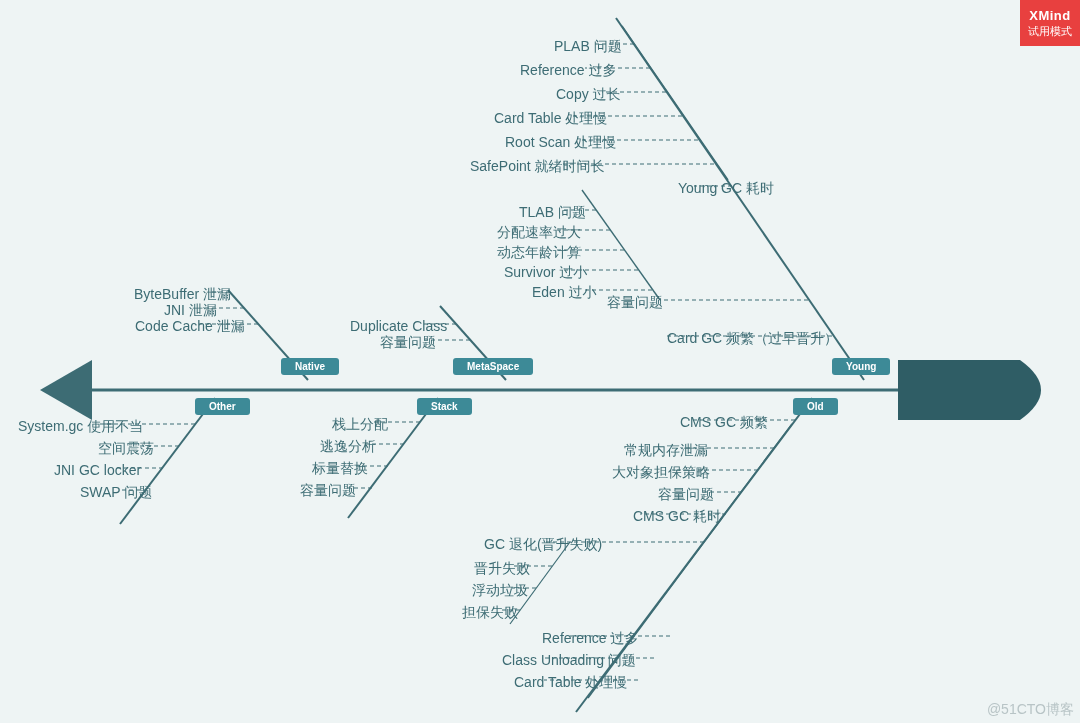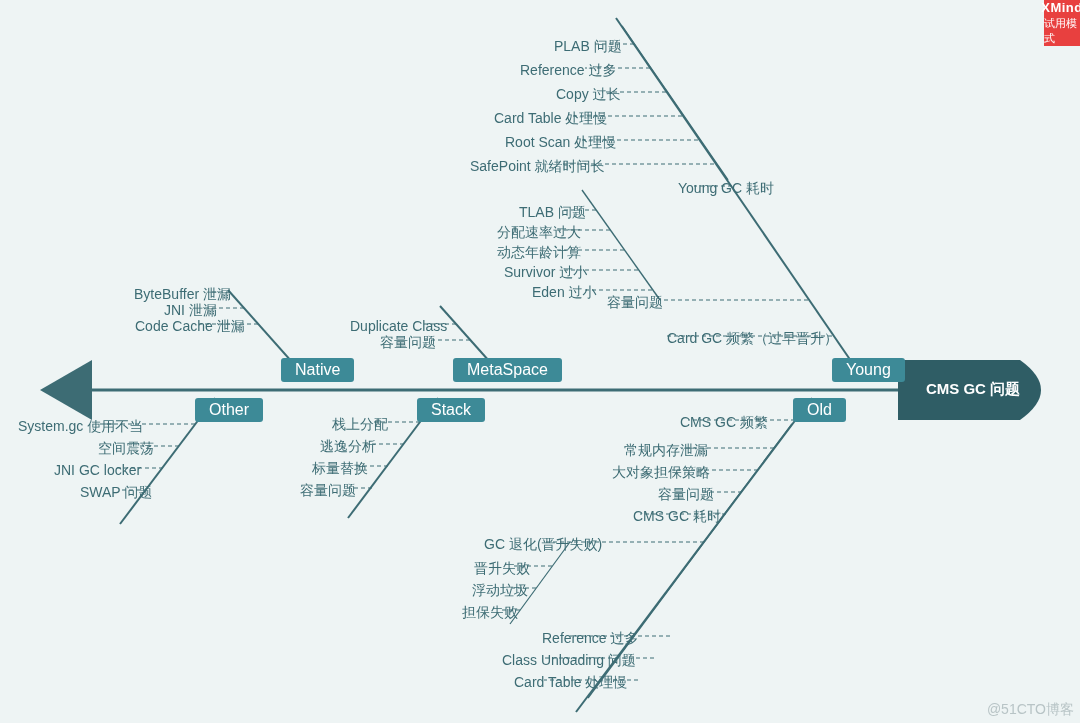--- a/index.html
+++ b/index.html
@@ -1,22 +1,22 @@
 <!DOCTYPE html>
 <html><head>
 <meta charset="utf-8">
 <style>
 html,body{margin:0;padding:0;width:1080px;height:723px;background:#eef4f4;font-family:"Helvetica Neue",Arial,"PingFang SC","Microsoft YaHei",sans-serif;overflow:hidden}
 .canvas{position:relative;width:1080px;height:723px}
 svg{position:absolute;top:0;left:0}
 .lbl{position:absolute;font-size:14px;color:#3d6c74;white-space:nowrap}
-.cat{position:absolute;background:#3d8a97;color:#fff;font-size:16px;font-weight:400;padding:3px 14px;border-radius:3px;white-space:nowrap}
+.cat{position:absolute;background:#3d8a97;color:#fff;font-size:10px;font-weight:700;padding:3px 14px;border-radius:3px;white-space:nowrap}
 .head-box{position:absolute;left:898px;top:366px;width:150px;height:46px;display:flex;align-items:center;justify-content:center}
 .head-txt{color:#fff;font-size:15px;font-weight:700;white-space:nowrap}
-.badge{position:absolute;right:0;top:0;width:36px;height:46px;background:#e8403f;color:#fff;display:flex;flex-direction:column;align-items:center;justify-content:center}
+.badge{position:absolute;right:0;top:0;width:60px;height:46px;background:#e8403f;color:#fff;display:flex;flex-direction:column;align-items:center;justify-content:center}
 .badge .b1{font-size:13px;font-weight:700;letter-spacing:.5px}
 .badge .b2{font-size:11px;margin-top:1px}
 .wm{position:absolute;right:6px;bottom:4px;font-size:14px;color:#b8c4c6}
 </style>
 </head>
 <body>
 
 <div class="canvas">
 
 <svg width="1080" height="723">
@@ -95,23 +95,20 @@
   <line x1="638" y1="680" x2="544" y2="680" stroke="#3d6c74" stroke-width="1" stroke-dasharray="4 3"></line>
 </svg>
 
 <div class="cat" style="left:281px;top:358px">Native</div>
 <div class="cat" style="left:453px;top:358px">MetaSpace</div>
 <div class="cat" style="left:832px;top:358px">Young</div>
 <div class="cat" style="left:195px;top:398px">Other</div>
 <div class="cat" style="left:417px;top:398px">Stack</div>
 <div class="cat" style="left:793px;top:398px">Old</div>
 
-<div class="head-box">
-  <span class="head-txt">CMS GC 问题</span>
-</div>
 
 <span class="lbl" style="left:135px;top:318px">Code Cache 泄漏</span>
 <span class="lbl" style="left:164px;top:302px">JNI 泄漏</span>
 <span class="lbl" style="left:134px;top:286px">ByteBuffer 泄漏</span>
 
 <span class="lbl" style="left:380px;top:334px">容量问题</span>
 <span class="lbl" style="left:350px;top:318px">Duplicate Class</span>
 
 <span class="lbl" style="left:678px;top:180px">Young GC 耗时</span>
 

